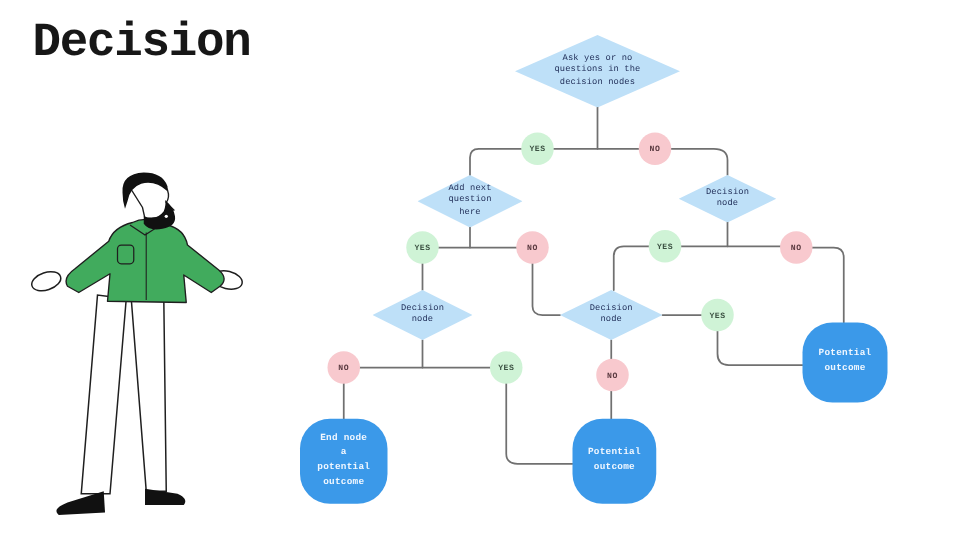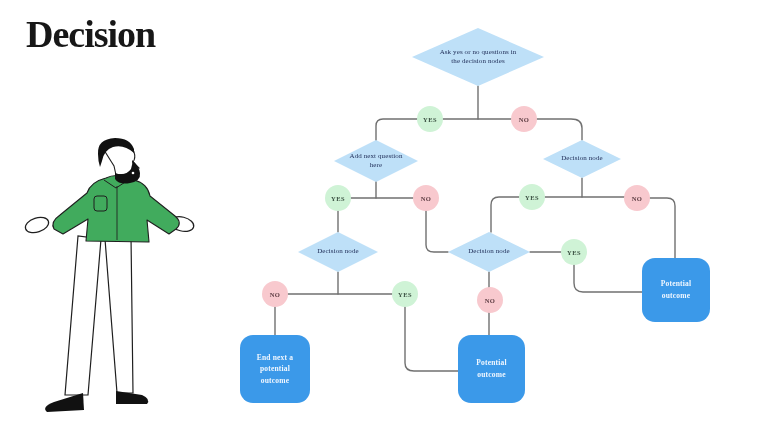--- a/index.html
+++ b/index.html
@@ -1,18 +1,18 @@
 <!DOCTYPE html>
 <html style="--title-text: #171717; --diamond-fill: #BEE0F8; --diamond-text: #22305A; --yes-fill: #CFF3D6; --no-fill: #F8C9CE; --outcome-fill: #3B99E9; --connector: #707070; --shirt-green: #41AB5D;"><head>
 <meta charset="utf-8">
 <style>
   html,body { margin:0; padding:0; background:#ffffff; }
   .stage {
     position:relative; width:768px; height:432px; background:#ffffff;
-    overflow:hidden; font-family:Liberation Serif, serif;
+    overflow:hidden; font-family:Liberation Mono, monospace;
   }
   .title {
     position:absolute; left:26px; top:12px; margin:0;
     font-size:38px; font-weight:700; letter-spacing:-1px;
     line-height:45px; color:var(--title-text,#171717);
   }
   .connectors { position:absolute; left:0; top:0; }
   .connectors path { fill:none; stroke:var(--connector,#707070); stroke-width:1.4; stroke-linecap:round; }
   .person { position:absolute; left:20px; top:136px; }
 
@@ -28,21 +28,21 @@
 
   .badge {
     position:absolute; width:26px; height:26px; border-radius:50%;
     display:flex; align-items:center; justify-content:center;
     font-size:6.5px; font-weight:600; letter-spacing:0.4px;
   }
   .badge.yes { background:var(--yes-fill,#CFF3D6); color:#3C5243; }
   .badge.no  { background:var(--no-fill,#F8C9CE);  color:#5A3A40; }
 
   .outcome {
-    position:absolute; background:var(--outcome-fill,#3B99E9); border-radius:13px;
+    position:absolute; background:var(--outcome-fill,#3B99E9); border-radius:24px;
     display:flex; align-items:center; justify-content:center; text-align:center;
     color:#F0F7FF; font-size:7.5px; font-weight:600; line-height:1.55; letter-spacing:0.2px;
   }
   .outcome span { display:block; width:85%; }
 </style>
 </head>
 <body>
 
 <div class="stage">
 
@@ -141,21 +141,21 @@
       <span>YES</span>
     </div>
   <div class="badge yes" style="left:561px; top:239px">
       <span>YES</span>
     </div>
   <div class="badge no" style="left:477px; top:287px">
       <span>NO</span>
     </div>
 
   <div class="outcome" style="left:240px; top:335px; width:70px; height:68px">
-    <span style="width:62%">End next a potential outcome</span>
+    <span style="width:62%">End node a potential outcome</span>
   </div>
   <div class="outcome" style="left:458px; top:335px; width:67px; height:68px">
     <span>Potential outcome</span>
   </div>
   <div class="outcome" style="left:642px; top:258px; width:68px; height:64px">
     <span>Potential outcome</span>
   </div>
 
 </div>
 

